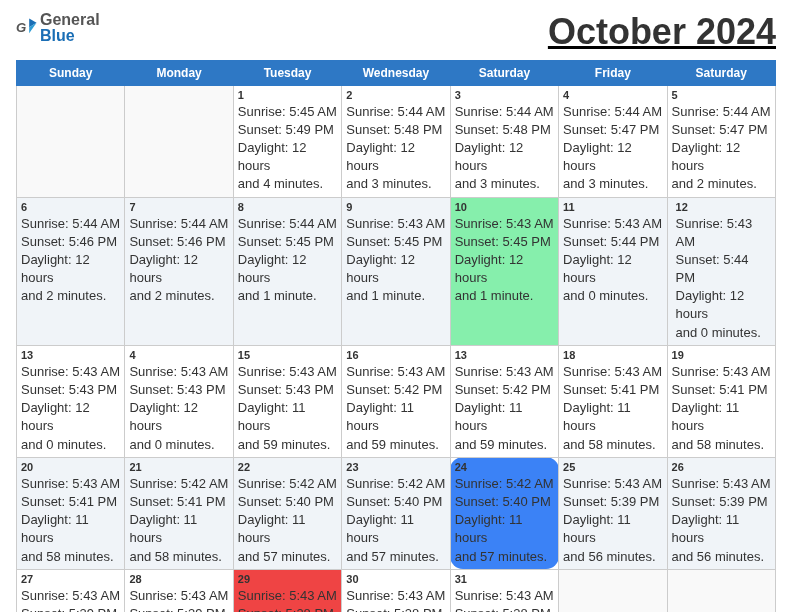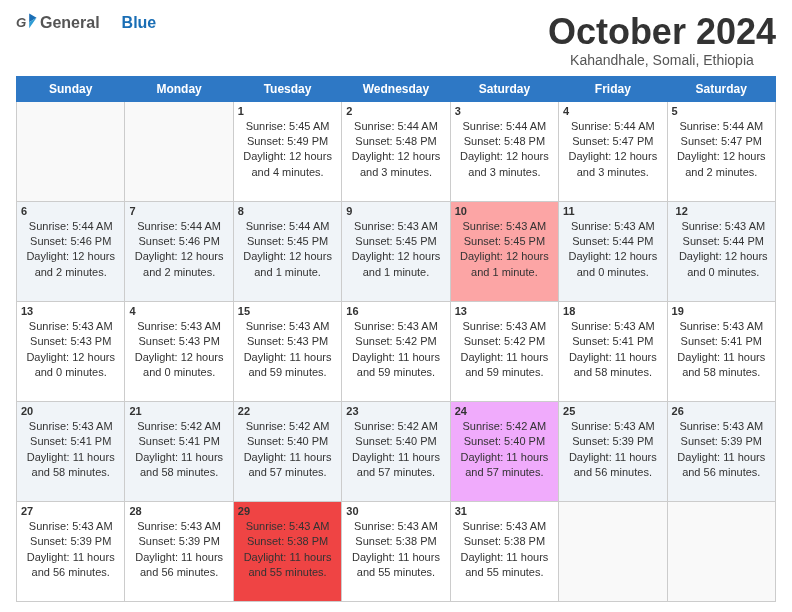--- a/index.html
+++ b/index.html
@@ -22,21 +22,22 @@
       justify-content: space-between;
       align-items: flex-start;
       margin-bottom: 8px;
     }
     .logo-area {
       display: flex;
       flex-direction: column;
       align-items: flex-start;
     }
     .title-area {
-      text-align: center;
+      text-align: left;
+      text-decoration: underline;
     }
     .month-title {
       font-size: 36px;
       font-weight: bold;
       color: #333;
       line-height: 1.1;
     }
     .location {
       font-size: 14px;
       color: #555;
@@ -71,39 +72,37 @@
     .calendar tr:nth-child(even) td:not(.header-row) {
       background: #f5f5f5;
     }
     .day-number {
       font-size: 11px;
       font-weight: bold;
       display: block;
       margin-bottom: 2px;
     }
     .day-info {
-      font-size: 11px;
+      font-size: 13px;
       line-height: 1.4;
       color: #333;
-      text-align: center;
     }
     .logo-wrapper {
       display: flex;
       align-items: center;
       gap: 2px;
     }
     .logo-blue-flag {
       width: 22px;
       height: 22px;
     }
     .logo-label {
       display: flex;
-      flex-direction: row;
+      flex-direction: column;
       line-height: 1;
-      gap: 22px;
     }
     .logo-label .gen { font-size: 16px; font-weight: bold; color: #555; }
     .logo-label .blu { font-size: 16px; font-weight: bold; color: #1a6eb5; }
   </style>
 </head>
 <body>
 
 <div class="page">
   <div class="header">
     <div class="logo-area">
@@ -114,21 +113,20 @@
           <polygon points="18,14 28,8 18,22" fill="#2e9cd4"></polygon>
         </svg>
         <div class="logo-label">
           <span class="gen">General</span>
           <span class="blu">Blue</span>
         </div>
       </div>
     </div>
     <div class="title-area">
       <div class="month-title">October 2024</div>
-      <div class="location">Kahandhale, Somali, Ethiopia</div>
     </div>
   </div>
 
   <table class="calendar">
     <thead>
       <tr>
         <th>Sunday</th>
         <th>Monday</th>
         <th>Tuesday</th>
         <th>Wednesday</th>
@@ -199,21 +197,21 @@
 Daylight: 12 hours
 and 1 minute.</div>
           </td>
           <td style="background-color: rgb(240, 244, 248);">
             <span class="day-number">9</span>
             <div class="day-info" style="white-space: pre-line;">Sunrise: 5:43 AM
 Sunset: 5:45 PM
 Daylight: 12 hours
 and 1 minute.</div>
           </td>
-          <td style="background-color: #fca5a5;">
+          <td style="background-color: #86efac;">
             <span class="day-number">10</span>
             <div class="day-info" style="white-space: pre-line;">Sunrise: 5:43 AM
 Sunset: 5:45 PM
 Daylight: 12 hours
 and 1 minute.</div>
           </td>
           <td style="background-color: rgb(240, 244, 248); margin-left: 11px;">
             <span class="day-number">11</span>
             <div class="day-info" style="white-space: pre-line;">Sunrise: 5:43 AM
 Sunset: 5:44 PM
@@ -301,21 +299,21 @@
 Daylight: 11 hours
 and 57 minutes.</div>
           </td>
           <td style="background-color: rgb(240, 244, 248);">
             <span class="day-number">23</span>
             <div class="day-info" style="white-space: pre-line;">Sunrise: 5:42 AM
 Sunset: 5:40 PM
 Daylight: 11 hours
 and 57 minutes.</div>
           </td>
-          <td style="background-color: #f0abfc;">
+          <td style="background-color: #3b82f6; border-radius: 13px;">
             <span class="day-number">24</span>
             <div class="day-info" style="white-space: pre-line;">Sunrise: 5:42 AM
 Sunset: 5:40 PM
 Daylight: 11 hours
 and 57 minutes.</div>
           </td>
           <td style="background-color: rgb(240, 244, 248);">
             <span class="day-number">25</span>
             <div class="day-info" style="white-space: pre-line;">Sunrise: 5:43 AM
 Sunset: 5:39 PM

